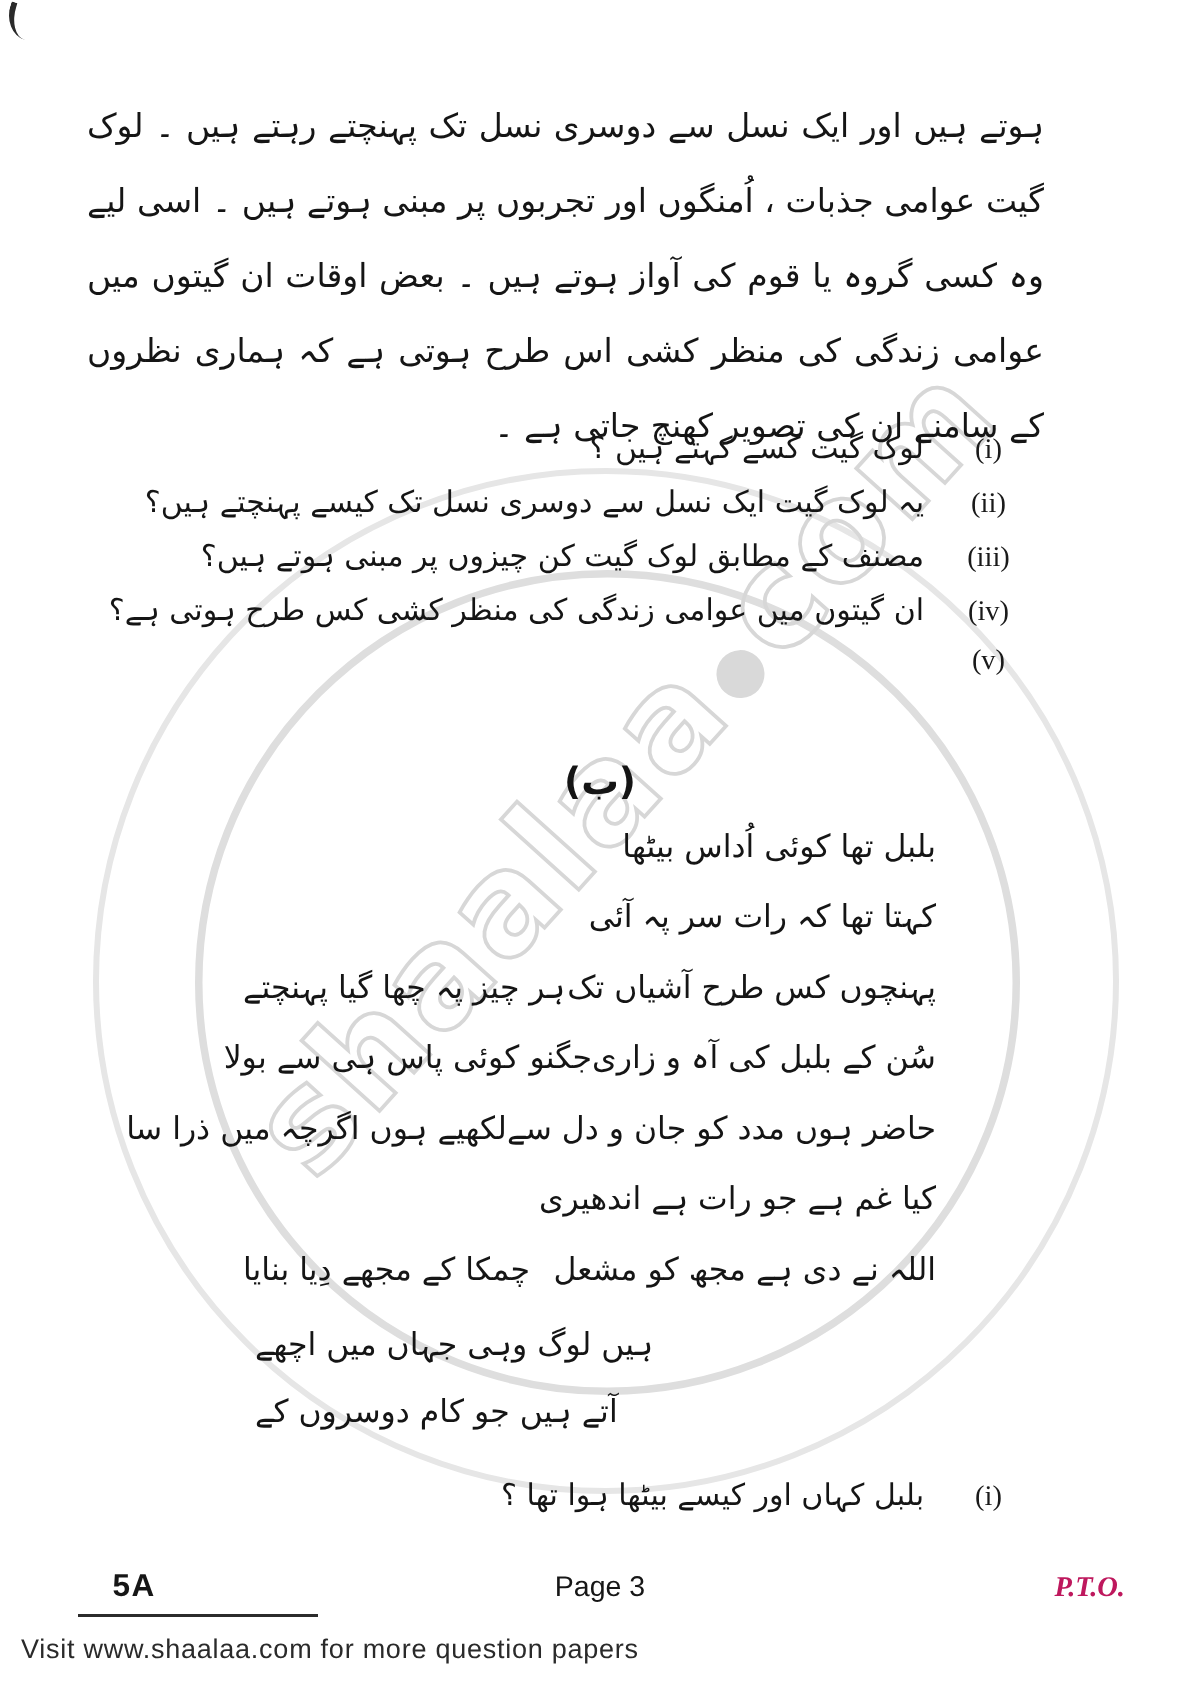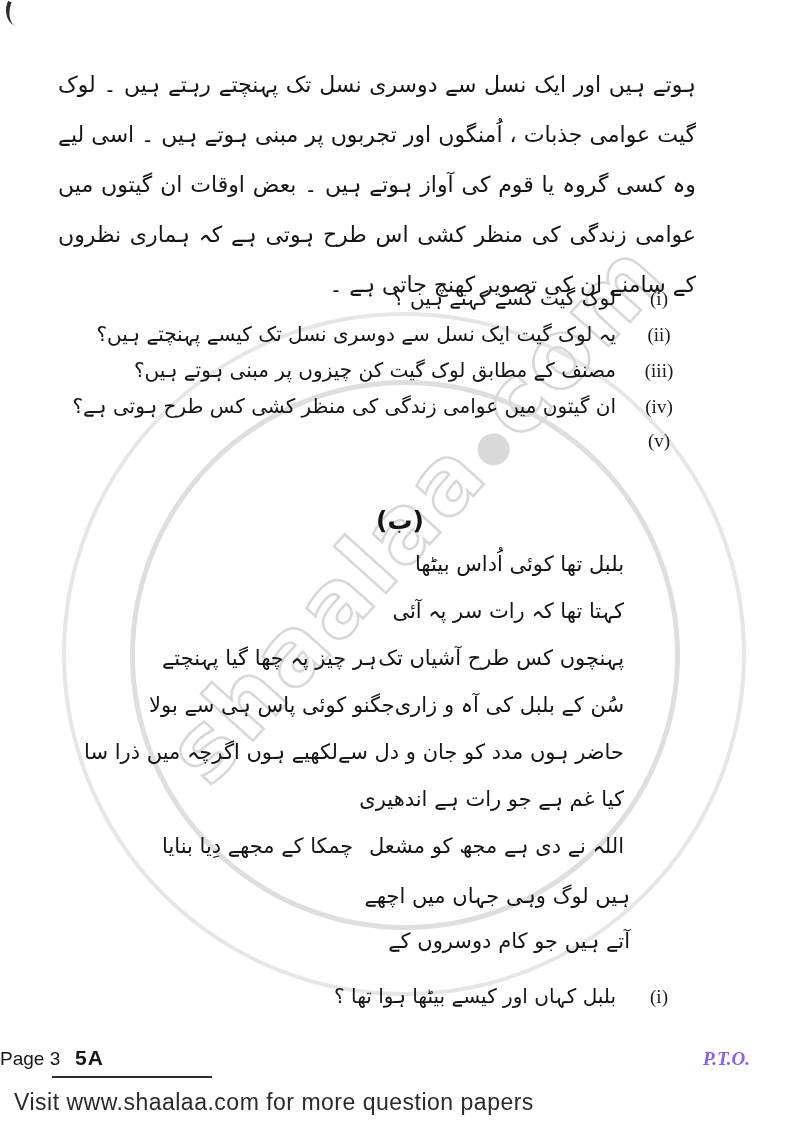--- a/index.html
+++ b/index.html
@@ -61,48 +61,48 @@
     font-size:25px;font-weight:bold;
     font-family:"DejaVu Sans", sans-serif;direction:rtl;
   }
   .poem{position:absolute;top:552px;left:162px;width:462px;}
   .couplet{
     display:flex;direction:rtl;justify-content:space-between;align-items:baseline;
     height:47px;font-size:21px;
   }
   .hemi{white-space:nowrap;}
   .poem-close{
-    position:absolute;left:170px;width:460px;text-align:right;
+    position:absolute;left:170px;width:460px;text-align:left;
     font-size:21px;white-space:nowrap;
   }
   .poem-close.l1{top:884px;}
   .poem-close.l2{top:929px;}
   .qb-row{
     position:absolute;top:984px;left:0;width:800px;
     direction:rtl;display:flex;align-items:baseline;padding-right:112px;
     box-sizing:border-box;
   }
   
   .footer-code{
     position:absolute;left:55px;top:1046px;
     font-size:21px;font-weight:bold;letter-spacing:1px;color:#161616;margin-left:20px;
   }
   .footer-rule{position:absolute;left:52px;top:1076px;width:160px;height:2px;background:#2b2b2b;}
   .footer-page{
-    position:absolute;left:0;top:1048px;width:800px;
+    position:absolute;left:0;top:1048px;width:800px;text-align:center;
     font-size:19px;color:#161616;
   }
   .footer-pto{
     position:absolute;right:50px;top:1048px;
-    font-style:italic;font-weight:bold;font-size:19px;color:#8b5cf6;
+    font-style:italic;font-weight:bold;font-size:19px;color:#be185d;
     font-family:"Liberation Serif", serif;
   }
   .site-banner{
     position:absolute;left:14px;top:1089px;
-    font-size:23px;color:#2a2a2a;letter-spacing:0.5px;
+    font-size:18px;color:#2a2a2a;letter-spacing:0.5px;
   }
 </style>
 </head>
 <body>
 
 <div class="page">
 
   <div class="wm-layer">
     <div class="wm-circle outer"></div>
     <div class="wm-circle inner"></div>

